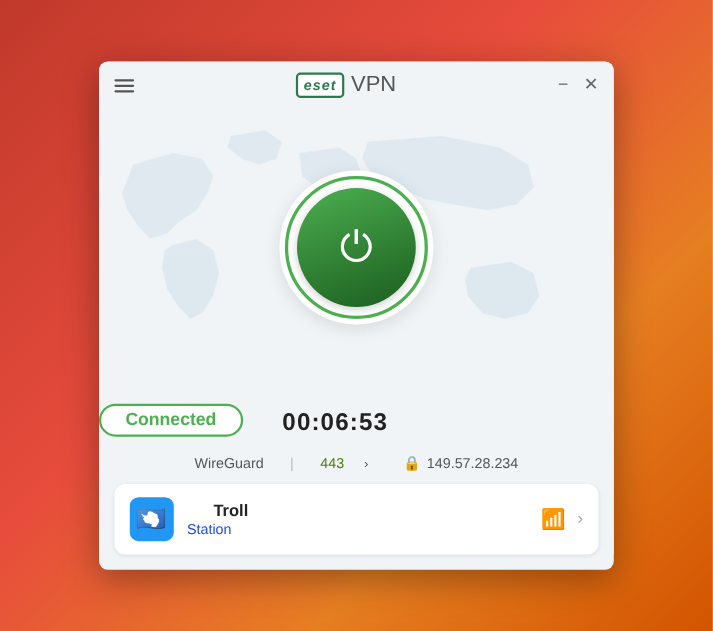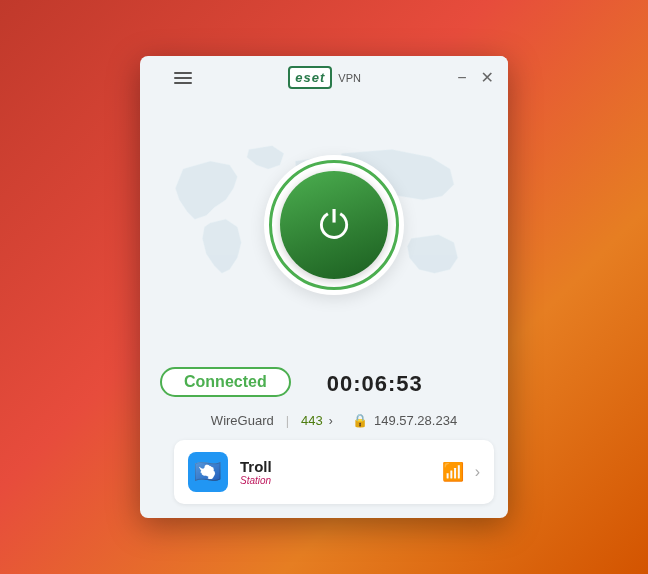--- a/index.html
+++ b/index.html
@@ -8,26 +8,25 @@
       width: 648px;
       height: 574px;
       background: linear-gradient(135deg, #c0392b 0%, #e74c3c 40%, #e67e22 70%, #d35400 100%);
       display: flex;
       align-items: center;
       justify-content: center;
       font-family: 'Segoe UI', Arial, sans-serif;
     }
 
     .window {
-      width: 368px;
+      width: 468px;
       background: #f0f4f7;
       border-radius: 8px;
       box-shadow: 0 8px 32px rgba(0,0,0,0.35);
       overflow: hidden;
-      padding-left: 20px;
     }
 
     .titlebar {
       background: #f0f4f7;
       display: flex;
       align-items: center;
       justify-content: space-between;
       padding: 10px 14px 6px 14px;
       border-bottom: none;
     }
@@ -64,21 +63,21 @@
       border-radius: 4px;
       padding: 2px 5px;
       font-size: 13px;
       font-weight: 900;
       color: #2a7a4b;
       letter-spacing: 1px;
       font-style: italic;
     }
 
     .vpn-label {
-      font-size: 11px;
+      font-size: 20px;
       color: #555;
       font-weight: 400;
     }
 
     .titlebar-right {
       display: flex;
       gap: 14px;
       align-items: center;
     }
 
@@ -182,21 +181,21 @@
       color: #222;
       letter-spacing: 1px;
       margin-top: 4px;
       margin-left: 32px;
     }
 
     .connection-info {
       display: flex;
       align-items: center;
       justify-content: center;
-      gap: 4px;
+      gap: 16px;
       padding: 8px 0 6px 0;
       font-size: 13px;
       color: #555;
     }
 
     .conn-protocol {
       color: #555;
     }
 
     .conn-divider {
@@ -255,26 +254,26 @@
     }
 
     .server-info {
       flex: 1;
     }
 
     .server-name {
       font-size: 15px;
       font-weight: 600;
       color: #222;
+      margin-left: 24px;
     }
 
     .server-sub {
-      font-size: 10px;
-      color: #be185d;
-      font-style: italic;
+      font-size: 13px;
+      color: #1d4ed8;
     }
 
     .server-right {
       display: flex;
       align-items: center;
       gap: 10px;
     }
 
     .signal-icon {
       font-size: 18px;

